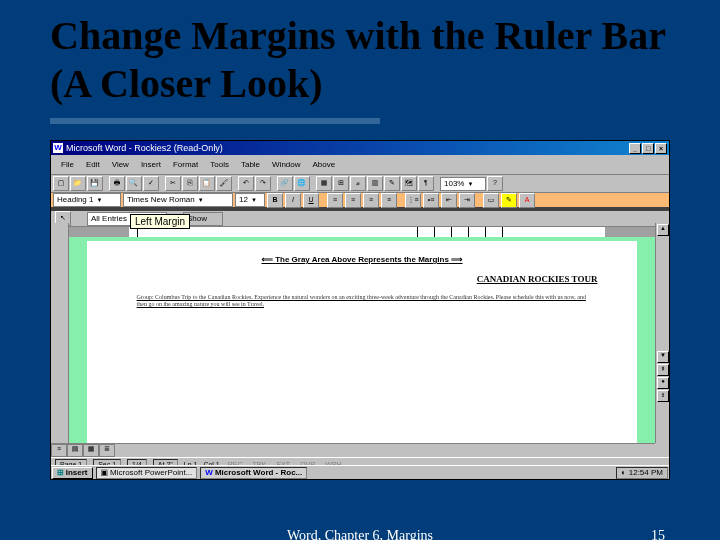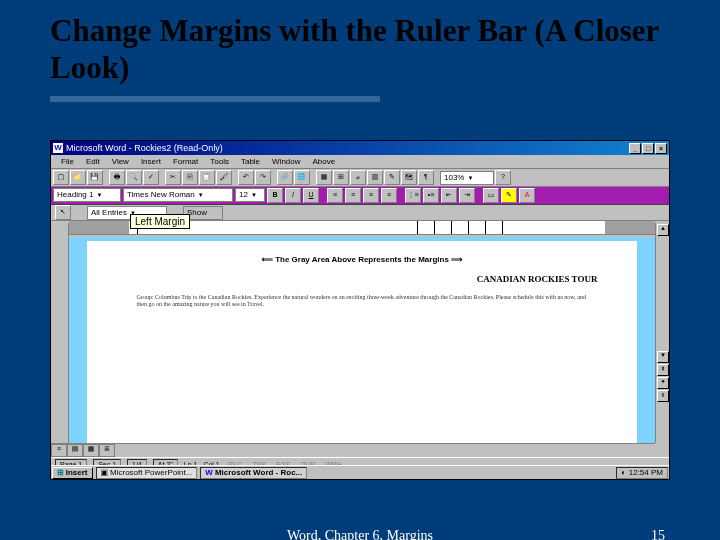--- a/index.html
+++ b/index.html
@@ -1,39 +1,39 @@
 <!DOCTYPE html>
 <html><head>
 <meta charset="utf-8">
 <style>
   * { box-sizing: border-box; margin: 0; padding: 0; }
   body { width: 720px; height: 540px; background: #003d7a; font-family: "Times New Roman", serif; position: relative; overflow: hidden; }
-  .slide-title { color: #000; font-size: 31px; font-weight: bold; padding: 12px 50px 6px 50px; line-height: 1.2; }
+  .slide-title { color: #000; font-size: 40px; font-weight: bold; padding: 12px 50px 6px 50px; line-height: 1.2; }
   .title-underline { height: 6px; width: 330px; background: #336699; margin-left: 50px; margin-top: 4px; }
   .word-window { position: absolute; left: 50px; top: 140px; width: 620px; height: 340px; background: #c0c0c0; border: 1px solid #000; font-family: "MS Sans Serif", Arial, sans-serif; font-size: 8px; }
   .titlebar { height: 14px; background: linear-gradient(to right, #000080, #1084d0); color: #fff; display: flex; align-items: center; padding: 0 2px; }
   .titlebar .app-icon { width: 10px; height: 10px; background: #fff; color: #00f; font-weight: bold; font-size: 8px; text-align: center; line-height: 10px; margin-right: 3px; }
   .titlebar .title-text { flex: 1; font-size: 9px; font-weight: normal; }
   .win-controls { display: flex; gap: 1px; }
   .win-btn { width: 12px; height: 11px; background: #c0c0c0; border: 1px solid #fff; border-right-color: #000; border-bottom-color: #000; font-size: 7px; text-align: center; line-height: 9px; font-weight: bold; color: #000; }
-  .menubar { height: 14px; background: #c0c0c0; display: flex; align-items: center; padding: 0 4px; border-bottom: 1px solid #808080; }
+  .menubar { height: 20px; background: #c0c0c0; display: flex; align-items: center; padding: 0 4px; border-bottom: 1px solid #808080; }
   .menubar span { padding: 0 6px; font-size: 8px; }
   .toolbar { height: 18px; background: #c0c0c0; display: flex; align-items: center; padding: 1px 2px; gap: 1px; border-bottom: 1px solid #808080; }
   .tb-btn { width: 16px; height: 15px; background: #c0c0c0; border: 1px solid #fff; border-right-color: #808080; border-bottom-color: #808080; font-size: 7px; text-align: center; line-height: 12px; }
   .tb-sep { width: 4px; }
   .tb-combo { height: 14px; background: #fff; border: 1px solid #808080; font-size: 8px; padding: 0 3px; line-height: 12px; display: inline-flex; align-items: center; }
   .tb-combo .arrow { margin-left: 3px; font-size: 6px; }
-  .fmt-bar { height: 18px; background: #a21caf; display: flex; align-items: flex-start; padding: 1px 2px; gap: 2px; border-bottom: 1px solid #404040; }
+  .fmt-bar { height: 18px; background: #fdba74; display: flex; align-items: center; padding: 1px 2px; gap: 2px; border-bottom: 4px solid #404040; }
   .outline-bar { height: 16px; background: #c0c0c0; display: flex; align-items: center; padding: 1px 4px; gap: 16px; border-bottom: 1px solid #808080; }
   .ruler { height: 14px; background: #fff; border-bottom: 1px solid #808080; position: relative; margin: 0 14px 0 18px; }
   .ruler .gray-left { position: absolute; left: 0; top: 0; width: 60px; height: 100%; background: #a0a0a0; }
   .ruler .gray-right { position: absolute; right: 0; top: 0; width: 50px; height: 100%; background: #a0a0a0; }
   .ruler .ticks { position: absolute; left: 60px; right: 50px; top: 0; height: 100%; background: repeating-linear-gradient(to right, transparent 0, transparent 8px, #000 8px, #000 8.5px); }
   .callout { position: absolute; left: 130px; top: 214px; background: #ffffe1; border: 1px solid #000; padding: 1px 4px; font-size: 10px; z-index: 5; font-family: Arial, sans-serif; }
-  .doc-area { position: absolute; left: 18px; right: 14px; top: 96px; bottom: 36px; background: #7dd3fc; overflow: hidden; }
+  .doc-area { position: absolute; left: 18px; right: 14px; top: 96px; bottom: 36px; background: #86efac; overflow: hidden; text-decoration: underline; }
   .page { background: #fff; margin: 4px auto 0; width: 94%; height: 300px; padding: 8px 40px; position: relative; }
   .margin-label { text-align: center; font-size: 8px; font-weight: bold; margin-top: 6px; }
   .margin-label .arrow-l, .margin-label .arrow-r { font-family: Arial; }
   .doc-title { text-align: right; font-weight: bold; font-size: 9px; margin-top: 10px; font-family: "Times New Roman", serif; }
   .doc-body { font-size: 6px; margin-top: 10px; line-height: 1.2; padding: 0 10px; color: #333; font-family: "Times New Roman", serif; }
   .vscroll { position: absolute; right: 0; top: 82px; bottom: 36px; width: 14px; background: #c0c0c0; border-left: 1px solid #808080; }
   .vscroll .sbtn { width: 12px; height: 12px; background: #c0c0c0; border: 1px solid #fff; border-right-color: #000; border-bottom-color: #000; margin: 1px; font-size: 6px; text-align: center; }
   .hscroll { position: absolute; left: 0; right: 14px; bottom: 22px; height: 14px; background: #c0c0c0; border-top: 1px solid #808080; display: flex; }
   .view-btns { display: flex; }
   .view-btns .vb { width: 16px; height: 13px; border: 1px solid #808080; background: #c0c0c0; font-size: 7px; text-align: center; }
@@ -100,21 +100,21 @@
     <div class="tb-btn">🌐</div>
     <div class="tb-sep"></div>
     <div class="tb-btn">▦</div>
     <div class="tb-btn">⊞</div>
     <div class="tb-btn">𝔁</div>
     <div class="tb-btn">▥</div>
     <div class="tb-btn">✎</div>
     <div class="tb-btn">🗺</div>
     <div class="tb-btn">¶</div>
     <div class="tb-sep"></div>
-    <div class="tb-combo" style="width:54px">
+    <div class="tb-combo" style="width:46px">
         <span>103%</span>
         <span class="arrow">▼</span>
       </div>
     <div class="tb-btn">?</div>
   </div>
 
   <div class="fmt-bar">
     <div class="tb-combo" style="width:68px">
         <span>Heading 1</span>
         <span class="arrow">▼</span>

